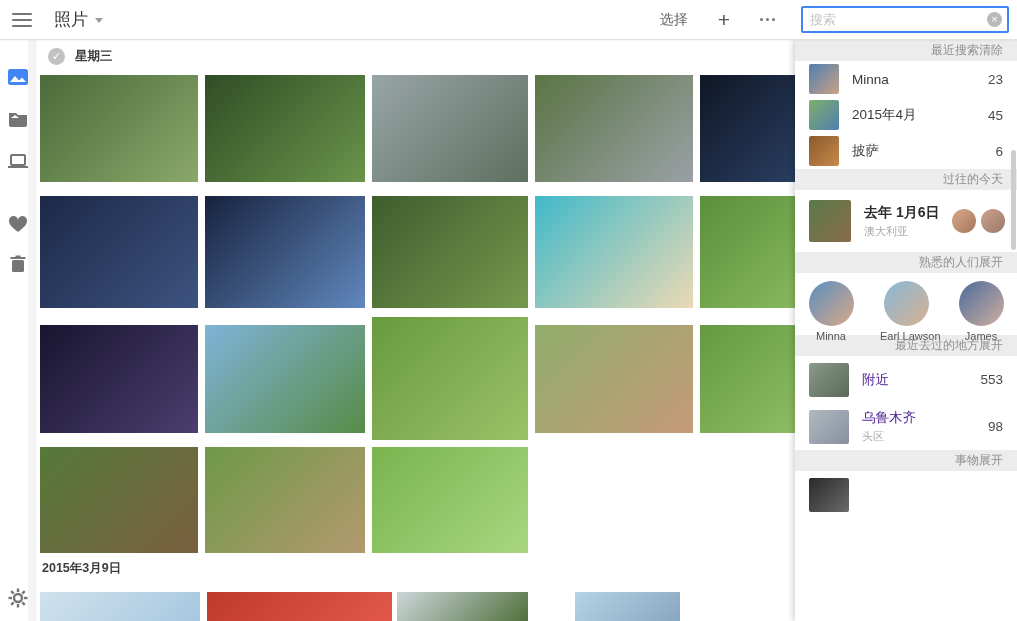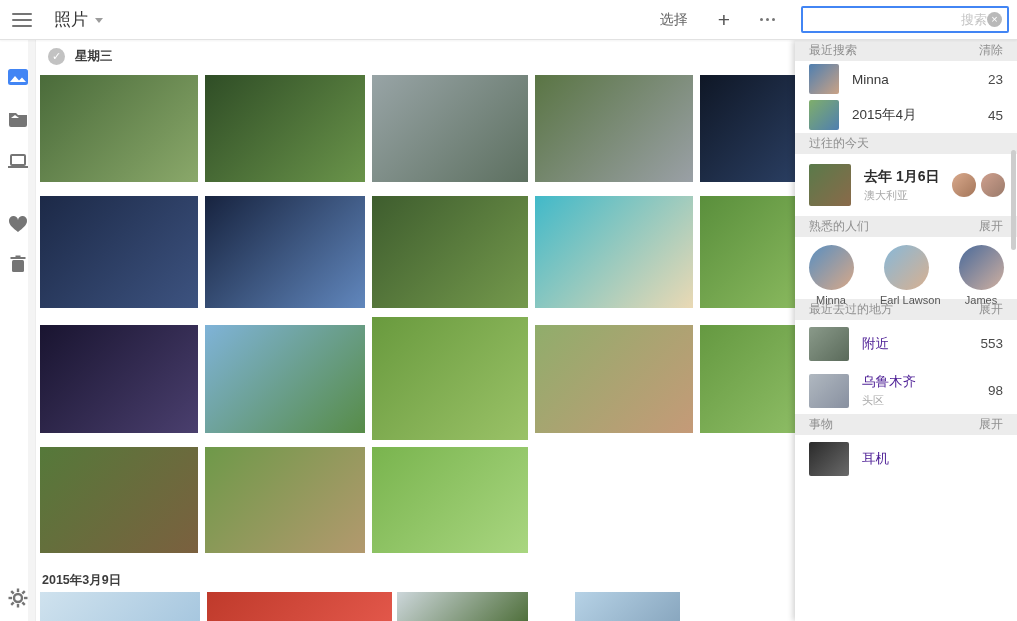--- a/index.html
+++ b/index.html
@@ -16,21 +16,21 @@
   .caret { width:0; height:0; border-left:4px solid transparent; border-right:4px solid transparent;
     border-top:5px solid #9c9c9c; margin-left:7px; margin-top:2px; }
   .tb-spacer { flex:1; }
   .tb-btn { font-size:14px; color:#666; cursor:pointer; margin-right:30px; }
   .tb-plus { font-size:21px; color:#555; font-weight:400; line-height:20px; }
   .tb-more { display:flex; gap:3px; margin-right:26px; cursor:pointer; align-items:center; height:20px; }
   .tb-more i { width:3px; height:3px; border-radius:50%; background:#757575; }
   .searchbox { width:208px; height:27px; border:2px solid #4285f4; border-radius:2px; background:#fff;
     display:flex; align-items:center; padding:0 5px 0 7px; }
   .searchbox input { border:none; outline:none; flex:1; font-size:13px; color:#6d28d9; min-width:0;
-    font-family:inherit;text-align:right; }
+    font-family:inherit; }
   .searchbox input::placeholder { color:#c4c4c4; }
   .clear-ic { width:15px; height:15px; border-radius:50%; background:#b9b9b9; color:#fff; font-size:11px;
     line-height:15px; text-align:center; cursor:pointer; flex:none; }
 
   
   .rail { position:absolute; left:0; top:40px; width:36px; height:581px; background:#fff;
     border-right:1px solid #ededed; z-index:20; }
   .rail .track { position:absolute; right:0; top:0; width:7px; height:100%; background:#f4f4f4; }
   .rail-ic { position:absolute; left:7px; width:22px; height:22px; cursor:pointer; }
 
@@ -45,21 +45,21 @@
   .watermark { position:absolute; left:2px; top:540px; z-index:6; font-style:italic; font-weight:800;
     color:rgba(64,133,204,.55); letter-spacing:1px; text-shadow:1px 1px 0 rgba(255,255,255,.55);
     white-space:nowrap; pointer-events:none; }
   .watermark .wm-main { font-size:34px; }
   .watermark .wm-suffix { font-size:20px; font-weight:700; color:rgba(64,133,204,.45); }
 
   
   .panel { position:absolute; left:795px; top:40px; width:222px; height:581px; background:#fff;
     box-shadow:-2px 0 6px rgba(0,0,0,.18); z-index:25; overflow:hidden; }
   .sec-h { height:21px; background:#ececec; display:flex; align-items:center; padding:0 14px;
-    justify-content:space-between; }
+    justify-content:flex-end; }
   .sec-title { font-size:12px; color:#8f8f8f; }
   .sec-action { font-size:12px; color:#8f8f8f; cursor:pointer; }
   .s-row { display:flex; align-items:center; padding-left:14px; padding-right:14px; cursor:pointer; }
   .s-row.h36 { height:36px; }
   .s-row.h47 { height:47px; }
   .thumb { flex:none; border-radius:2px; }
   .t30 { width:30px; height:30px; }
   .t40 { width:40px; height:34px; }
   .t42 { width:42px; height:42px; }
   .s-label { flex:1; font-size:13.5px; color:#3a3a3a; margin-left:13px; }
@@ -164,40 +164,45 @@
       <div class="tile" style="left: 499px; top: 285px; width: 158px; height: 108px; background: linear-gradient(135deg, rgb(144, 173, 107), rgb(197, 154, 120));"></div>
       <div class="tile" style="left: 664px; top: 285px; width: 112px; height: 108px; background: linear-gradient(135deg, rgb(101, 153, 65), rgb(144, 191, 103));"></div>
       <div class="tile" style="left: 4px; top: 407px; width: 158px; height: 106px; background: linear-gradient(135deg, rgb(85, 121, 58), rgb(123, 96, 63));"></div>
       <div class="tile" style="left: 169px; top: 407px; width: 160px; height: 106px; background: linear-gradient(135deg, rgb(110, 153, 73), rgb(179, 153, 110));"></div>
       <div class="tile" style="left: 336px; top: 407px; width: 156px; height: 106px; background: linear-gradient(135deg, rgb(121, 180, 78), rgb(169, 214, 128));"></div>
       <div class="tile" style="left: 4px; top: 552px; width: 160px; height: 29px; background: linear-gradient(135deg, rgb(207, 226, 238), rgb(167, 199, 223));"></div>
       <div class="tile" style="left: 171px; top: 552px; width: 185px; height: 29px; background: linear-gradient(135deg, rgb(191, 58, 43), rgb(226, 87, 74));"></div>
       <div class="tile" style="left: 361px; top: 552px; width: 131px; height: 29px; background: linear-gradient(135deg, rgb(204, 214, 218), rgb(80, 112, 60));"></div>
       <div class="tile" style="left: 539px; top: 552px; width: 105px; height: 29px; background: linear-gradient(135deg, rgb(182, 210, 230), rgb(137, 167, 191));"></div>
     </div>
-  <div class="date-hdr" style="left:6px; top:532px;">
+  <div class="date-hdr" style="left:6px; top:520px;">
     <span class="dh-label">2015年3月9日</span>
   </div>
 </main>
 
 <aside class="panel" id="panel">
 
 <div class="sec-h">
       <span class="sec-title">最近搜索</span>
       <span class="sec-action">清除</span>
     </div>
     <div class="s-row h36">
       <div class="thumb t30" style="background: linear-gradient(135deg, rgb(79, 127, 176), rgb(202, 162, 133));"></div>
       <span class="s-label">Minna</span>
       <span class="s-count">23</span>
     </div>
     <div class="s-row h36">
       <div class="thumb t30" style="background: linear-gradient(135deg, rgb(127, 174, 107), rgb(79, 127, 176));"></div>
       <span class="s-label">2015年4月</span>
       <span class="s-count">45</span>
+    </div>
+    <div class="s-row h36">
+      <div class="thumb t30" style="background: linear-gradient(135deg, rgb(138, 90, 46), rgb(200, 137, 74));"></div>
+      <span class="s-label">披萨</span>
+      <span class="s-count">6</span>
     </div>
     <div class="sec-h">
       <span class="sec-title">过往的今天</span>
     </div>
     <div class="otd-row">
       <div class="thumb t42" style="background: linear-gradient(135deg, rgb(90, 122, 74), rgb(138, 106, 74));"></div>
       <div class="row-col">
         <div class="row-title bold">去年 1月6日</div>
         <div class="row-sub">澳大利亚</div>
       </div>
@@ -242,19 +247,16 @@
         <div class="row-sub">头区</div>
       </div>
       <span class="s-count">98</span>
     </div>
     <div class="sec-h">
       <span class="sec-title">事物</span>
       <span class="sec-action">展开</span>
     </div>
     <div class="s-row h47">
       <div class="thumb t40" style="background: linear-gradient(135deg, rgb(42, 42, 42), rgb(106, 106, 106));"></div>
-      <div class="row-col">
-        <div class="row-title">耳机</div>
-      </div>
       <span class="s-count"></span>
     </div>
     <div class="panel-thumbbar"></div>
   </aside>
 
 </body></html>

